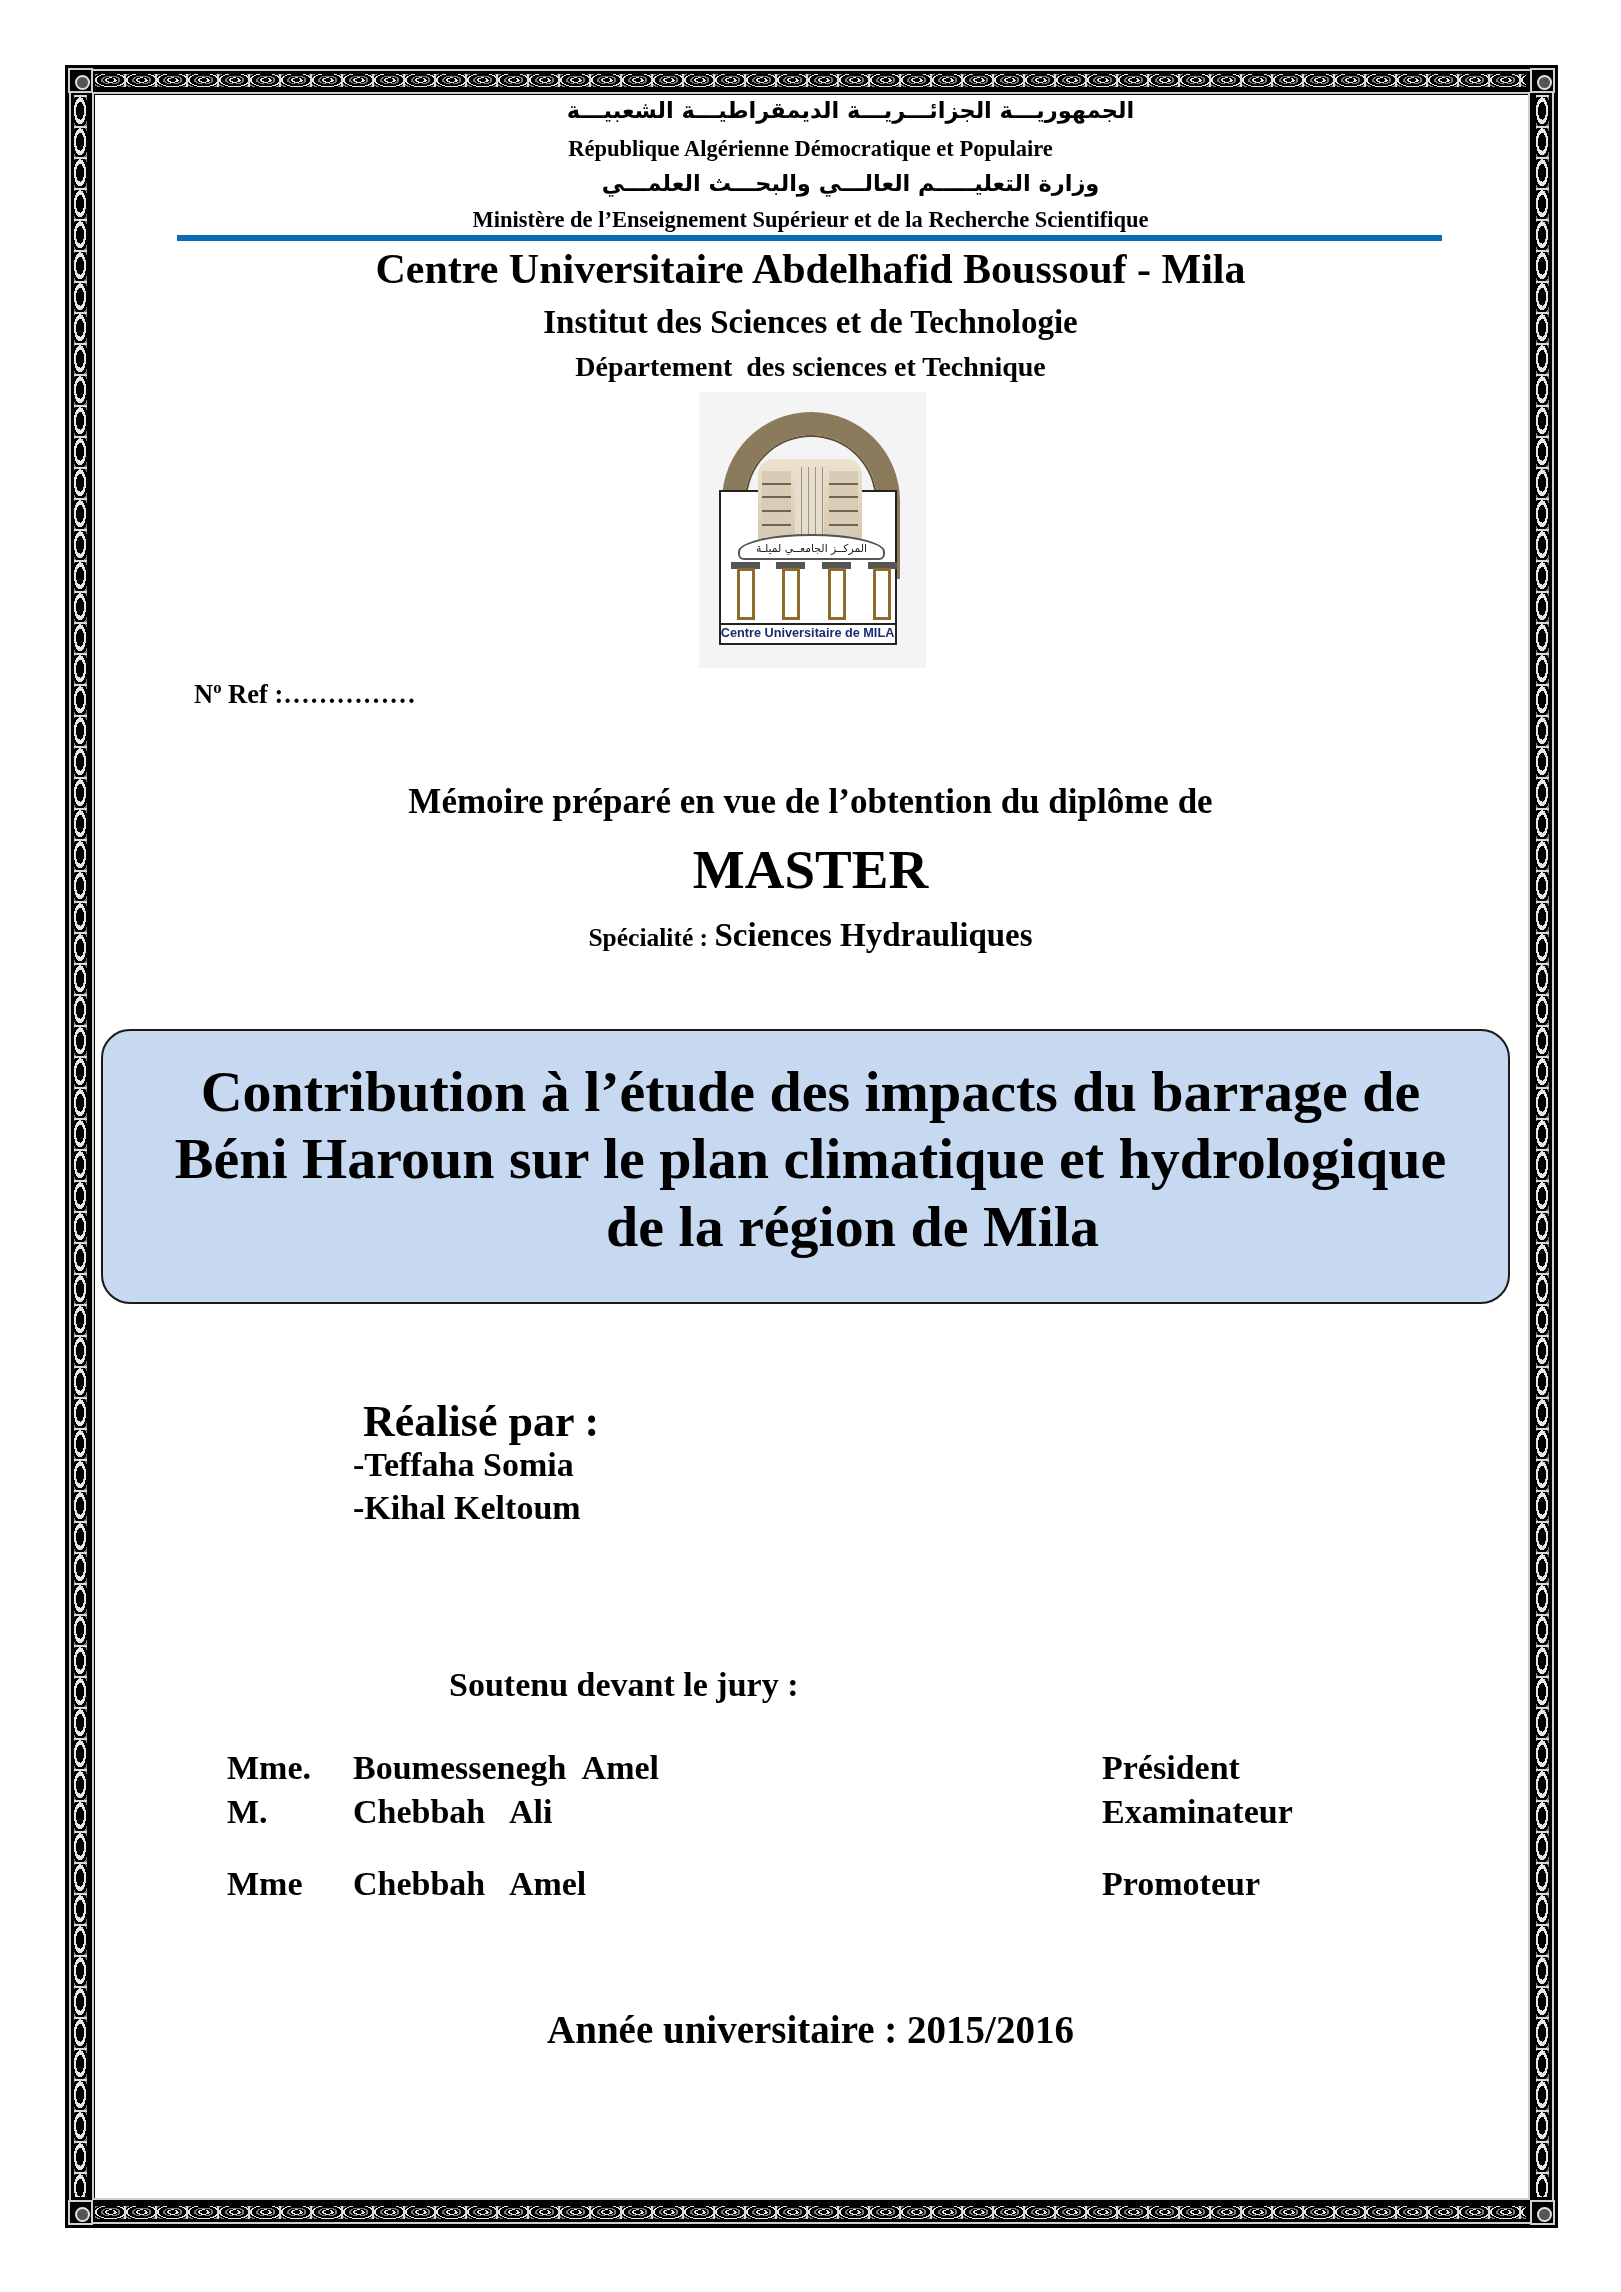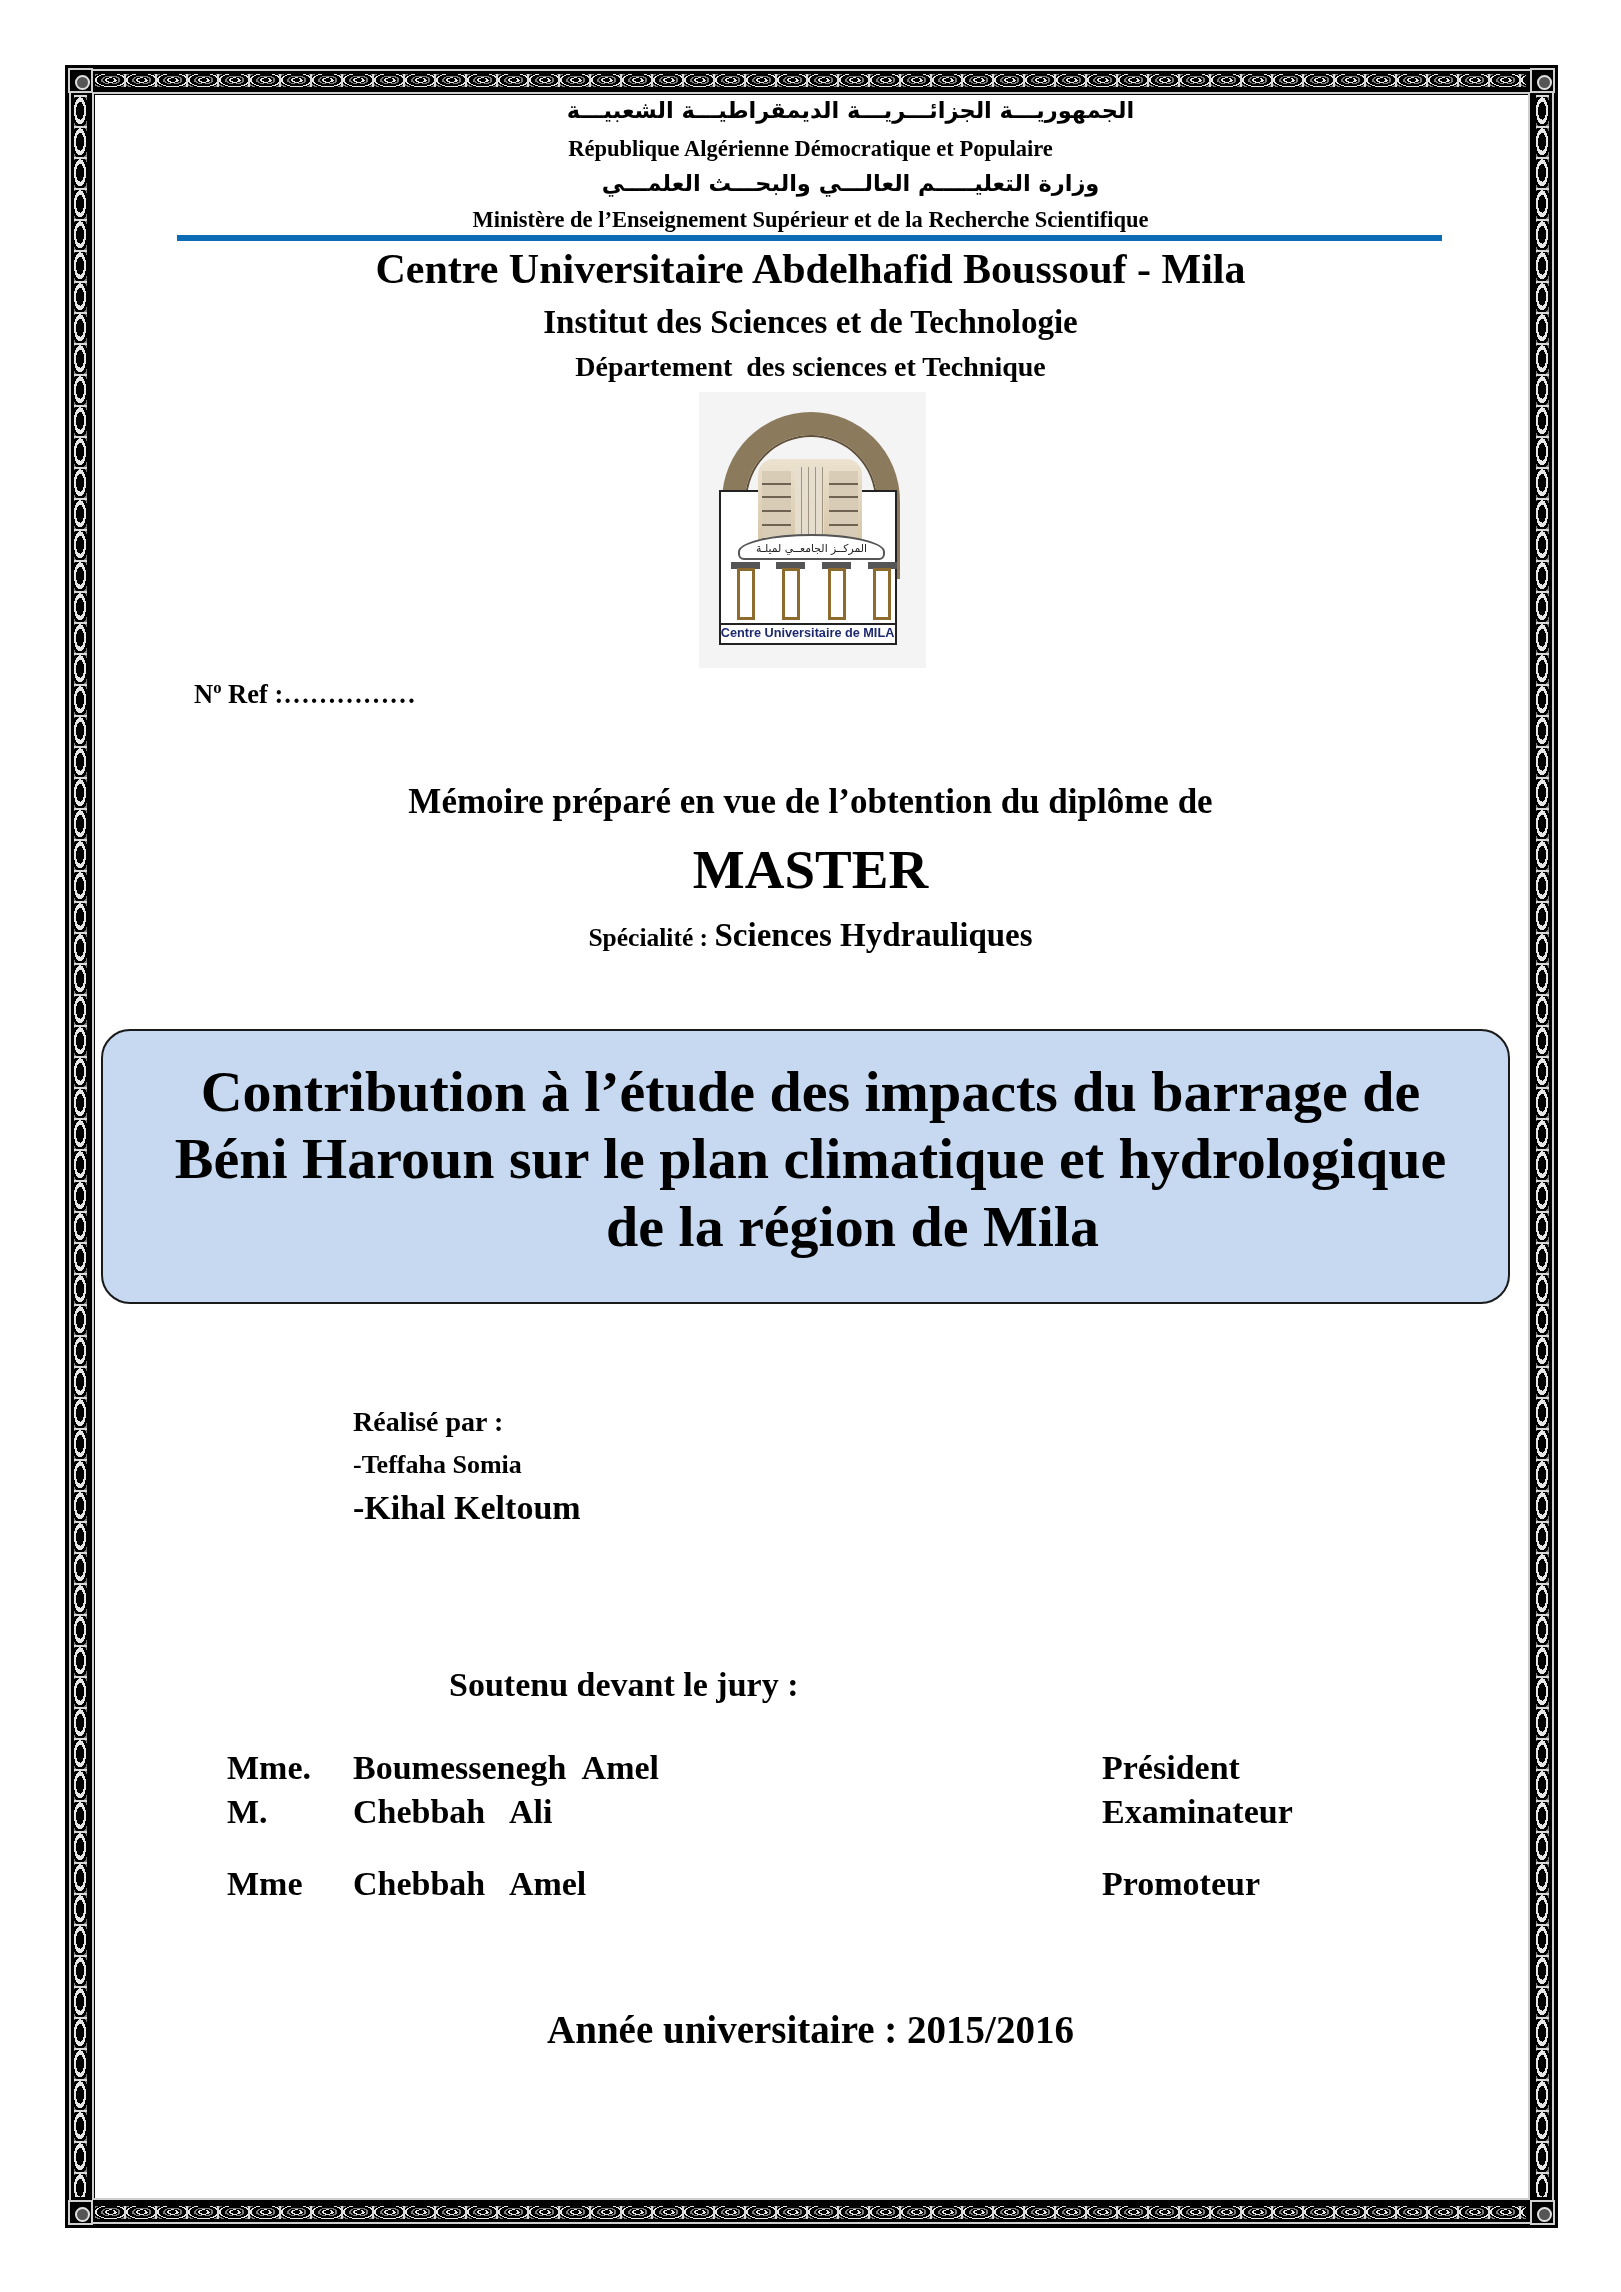--- a/index.html
+++ b/index.html
@@ -131,22 +131,22 @@
 <div class="abs center b" style="top:838px; font-size:55px; line-height:63px;">MASTER</div>
 <div class="abs center b" style="top:915px; line-height:41px;">
   <span style="font-size:25.5px;">Spécialité : </span><span style="font-size:33px;">Sciences Hydrauliques</span>
 </div>
 
 <div class="abs title-box"></div>
 <div class="abs center title-line" style="top:1057px;">Contribution à l’étude des impacts du barrage de</div>
 <div class="abs center title-line" style="top:1124px;">Béni Haroun sur le plan climatique et hydrologique</div>
 <div class="abs center title-line" style="top:1192px;margin-left:42px;">de la région de Mila</div>
 
-<div class="abs b" style="left:353px; top:1400px; font-size:28px; line-height:43px; white-space:nowrap;">Réalisé par :</div>
-<div class="abs b" style="left:353px; top:1443px; font-size:26px; line-height:43px; white-space:nowrap;">-Teffaha Somia</div>
+<div class="abs b" style="left:363px; top:1400px; font-size:44px; line-height:43px; white-space:nowrap;">Réalisé par :</div>
+<div class="abs b" style="left:353px; top:1443px; font-size:34px; line-height:43px; white-space:nowrap;">-Teffaha Somia</div>
 <div class="abs b" style="left:353px; top:1486px; font-size:34px; line-height:43px; white-space:nowrap;text-align:center;">-Kihal Keltoum</div>
 
 <div class="abs b" style="left:449px; top:1663px; font-size:34px; line-height:43px; white-space:nowrap;">Soutenu devant le jury :</div>
 
 <div class="jury-row" style="top:1749px;">
   <span style="left:227px;">Mme.</span>
   <span style="left:353px; white-space:pre;">Boumessenegh  Amel</span>
   <span style="left:1102px;">Président</span>
 </div>
 <div class="jury-row" style="top:1793px;">

